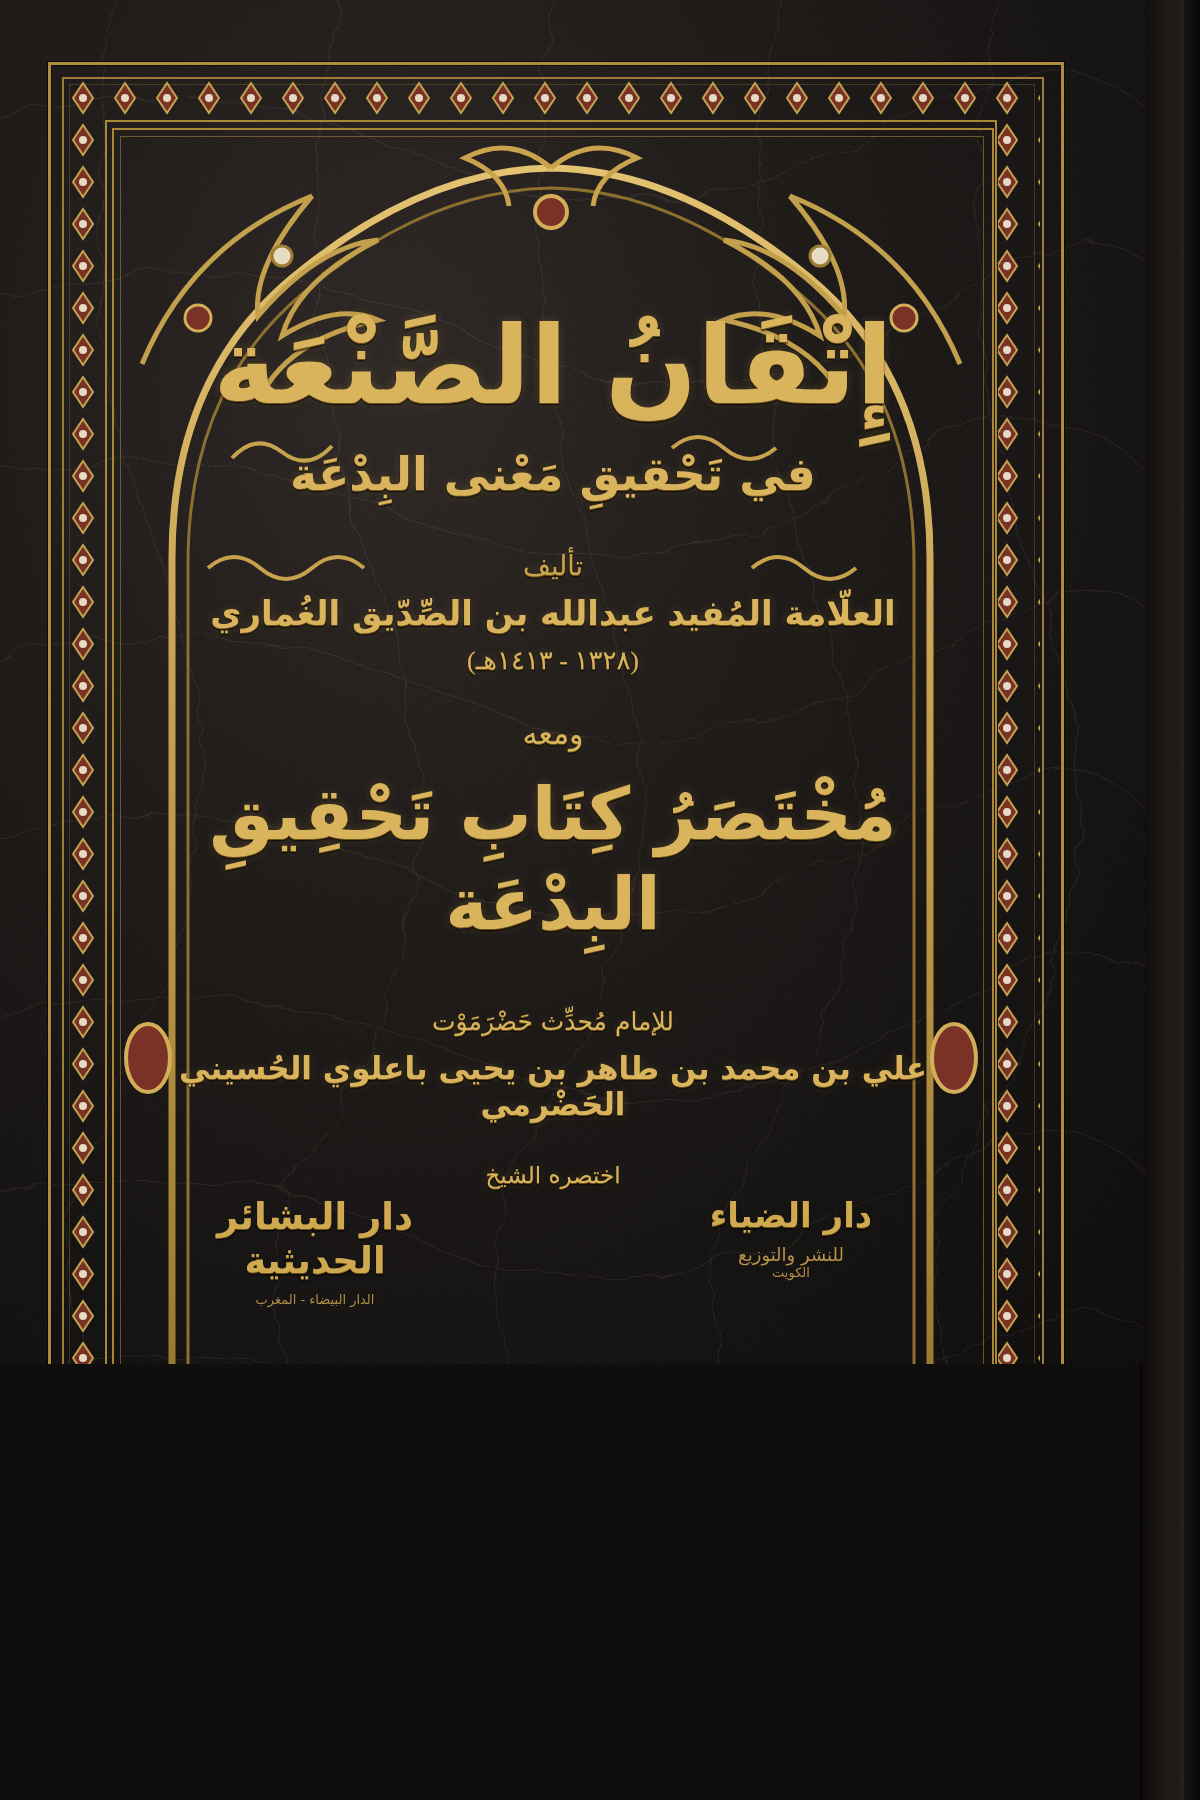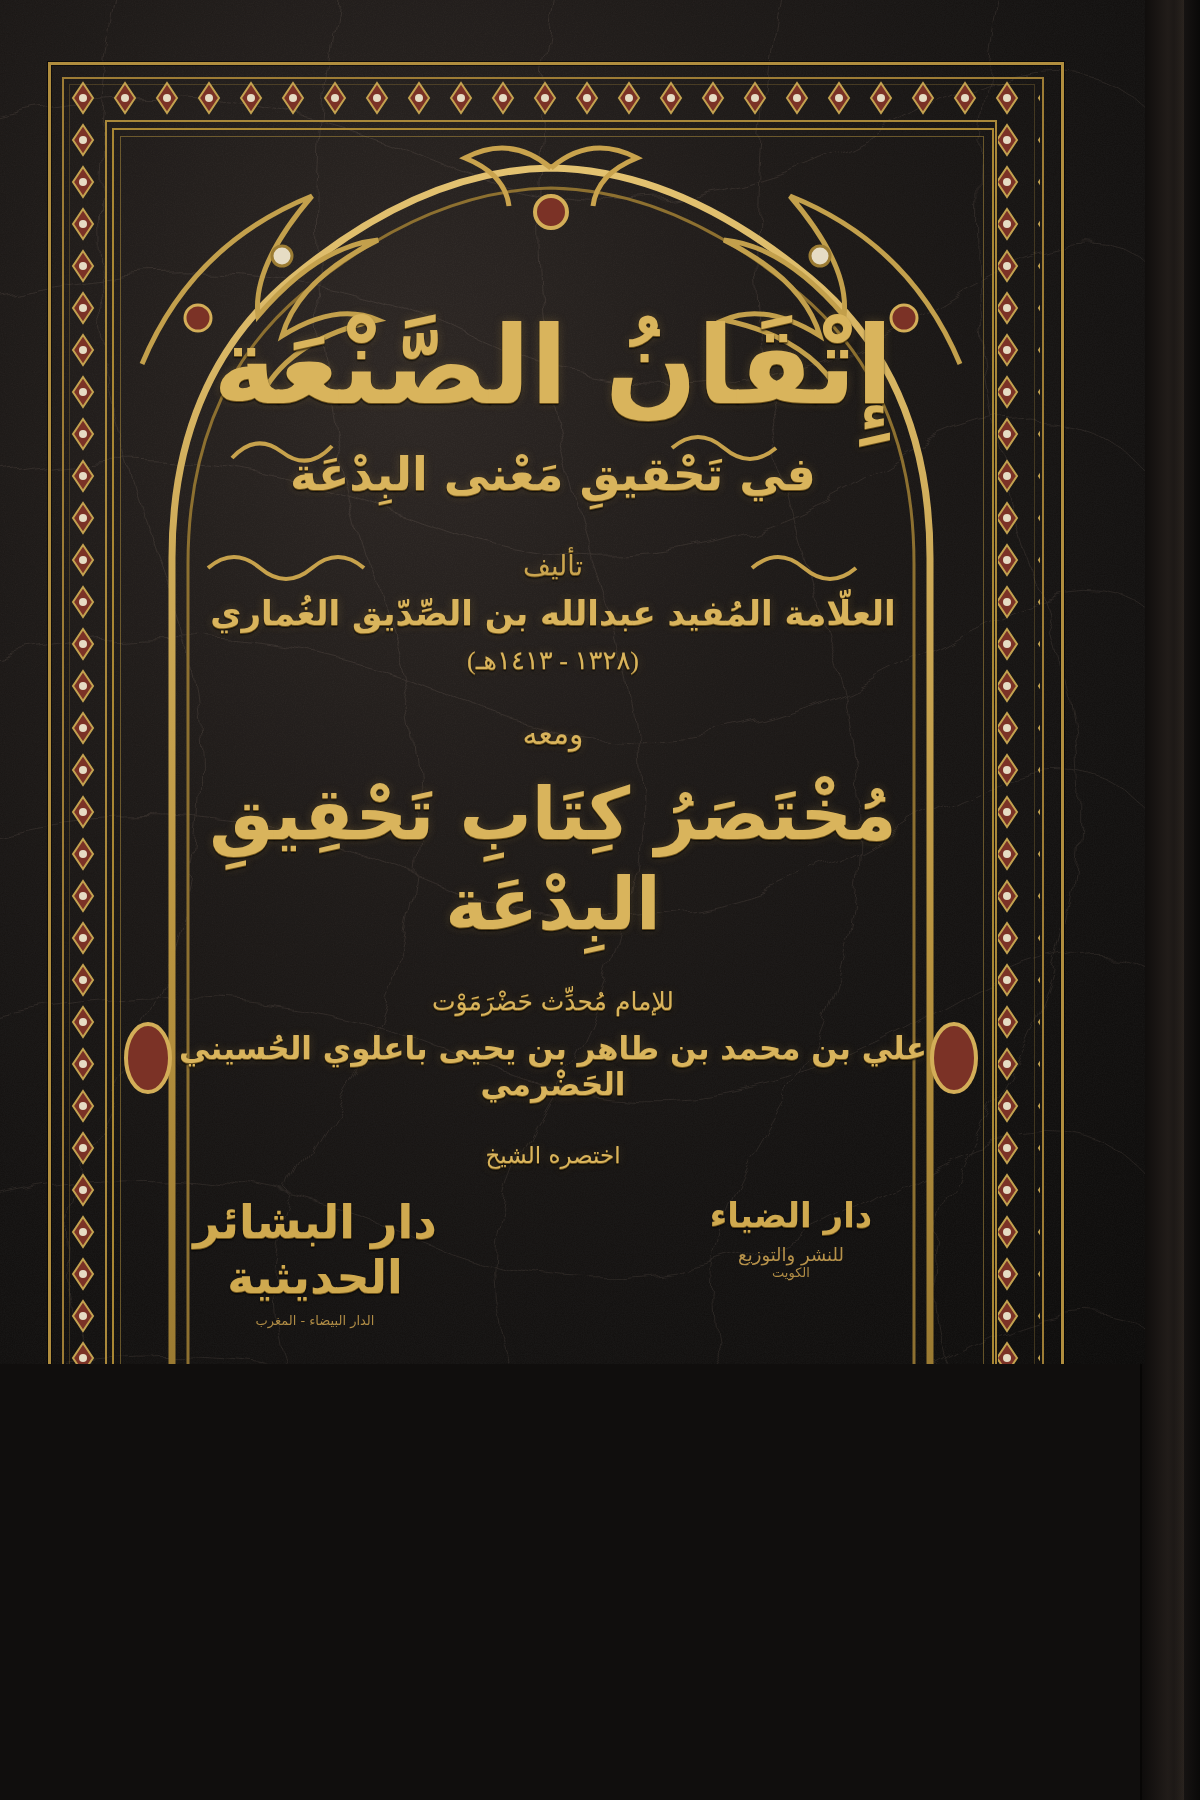--- a/index.html
+++ b/index.html
@@ -158,21 +158,21 @@
   }
   .t-second {
     font-size: 72px;
     line-height: 1.25;
     font-weight: bold;
     margin-top: 18px;
     letter-spacing: -1px;
   }
   .t-for {
     font-size: 25px;
-    margin-top: 38px;
+    margin-top: 58px;
   }
   .t-author2 {
     font-size: 31px;
     margin-top: 14px;
     font-weight: bold;
   }
   .t-abridger-label {
     font-size: 23px;
     margin-top: 40px;
   }
@@ -193,21 +193,21 @@
     justify-content: space-between;
     align-items: flex-start;
     direction: rtl;
   }
   .pub {
     text-align: center;
     color: #cfa94f;
     width: 330px;
   }
   .pub-name {
-    font-size: 46px;
+    font-size: 37px;
     font-weight: bold;
     line-height: 1.2;
     text-shadow: 0 1px 0 #6d521c, 0 2px 2px rgba(0,0,0,0.8);
   }
   .pub-sub {
     font-size: 18px;
     margin-top: 8px;
     color: #b7924a;
   }
   .pub-city {

